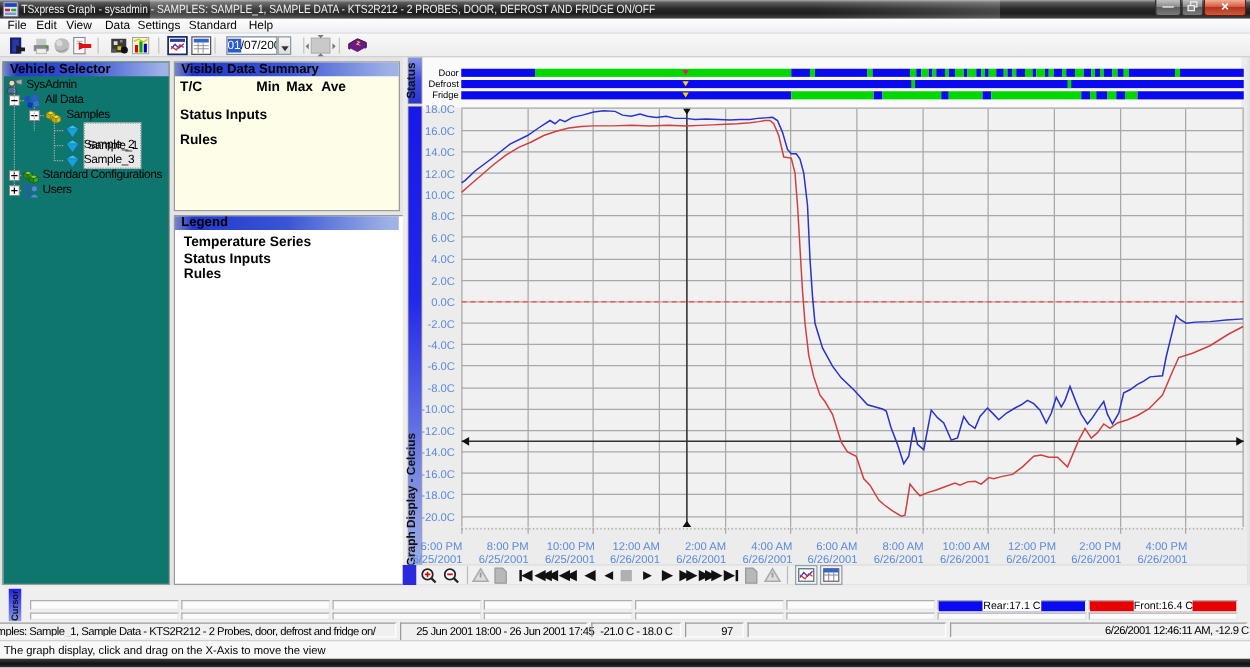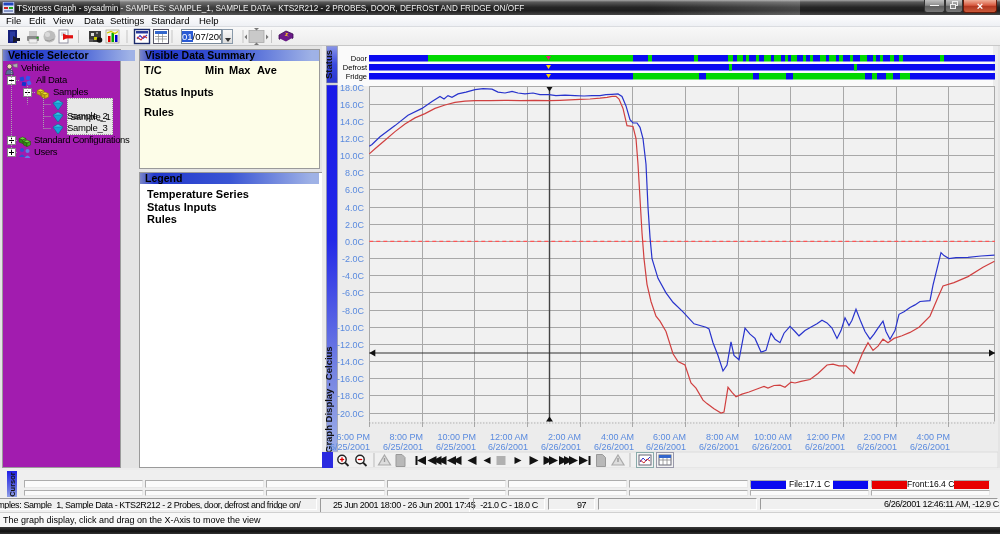--- a/index.html
+++ b/index.html
@@ -92,29 +92,29 @@
       <polygon points="285,5.5 288.5,6.5 286.5,8 289,9.5 284.5,8.5 286.5,7" fill="#f0c020"></polygon>
 </g>
 </svg>
 <div style="position:absolute;left:181px;top:29px;width:41px;height:15px;background:#fff;border:1px solid #7a8a9a;font:9.5px 'Liberation Sans',sans-serif;line-height:13px;white-space:nowrap;overflow:hidden"><span style="background:#2a5ad4;color:#fff">01</span>/07/200</div>
 <div style="position:absolute;left:222px;top:29px;width:11px;height:15px;background:linear-gradient(180deg,#f8f8f8,#ddd);border:1px solid #8a9aaa;text-align:center"><svg width="8" height="8" viewBox="0 0 8 8" style="margin-top:3px">
       <polygon points="1,2 7,2 4,6" fill="#333"></polygon>
     </svg></div>
 
 <div style="position:absolute;left:0;top:46px;width:1000px;height:422px;background:#e4e4e4"></div>
 
-<div style="position:absolute;left:2px;top:49px;width:119px;height:419px;background:#a21caf;border:1px solid #9a9a9a">
+<div style="position:absolute;left:2px;top:49px;width:134px;height:419px;background:#0f766e;border:1px solid #9a9a9a">
  <div class="hdr" style="left:0;top:0;width:132px">Vehicle Selector</div>
  <div style="position:absolute;left:0;top:11px;width:132px;height:406px;overflow:hidden">
       <svg style="position:absolute;left:2px;top:2px" width="14" height="12" viewBox="0 0 14 12">
         <circle cx="4.5" cy="3.5" r="2.4" fill="#f0d8b8" stroke="#444" stroke-width="0.7"></circle>
         <path d="M 0.5 11.5 L 1.5 7.5 Q 4.5 5.5 7.5 7.5 L 8.5 11.5 Z" fill="#5a6a9a" stroke="#333" stroke-width="0.5"></path>
         <path d="M 7.5 1.5 L 12.5 0.5 L 12.5 4.5 L 9 4 Z" fill="#b0b0b0" stroke="#666" stroke-width="0.5"></path>
       </svg>
-      <div style="position:absolute;left:18px;top:1px;font:9.5px 'Liberation Sans',sans-serif;letter-spacing:-0.3px;color:#000;white-space:nowrap;">Vehicle</div>
+      <div style="position:absolute;left:18px;top:1px;font:9.5px 'Liberation Sans',sans-serif;letter-spacing:-0.3px;color:#000;white-space:nowrap;">SysAdmin</div>
       <svg style="position:absolute;left:4px;top:15px" width="9" height="9" viewBox="0 0 9 9">
         <rect x="0.5" y="0.5" width="8" height="8" fill="#fff" stroke="#848484"></rect>
         <line x1="2" y1="4.5" x2="7" y2="4.5" stroke="#000" stroke-width="1"></line>
       </svg>
       <svg style="position:absolute;left:16px;top:14px" width="14" height="12" viewBox="0 0 14 12">
         <rect x="1" y="2" width="4" height="4" fill="#2244dd" transform="rotate(-15 3 4)"></rect>
         <rect x="7" y="1" width="4" height="4" fill="#3355ee" transform="rotate(20 9 3)"></rect>
         <rect x="3" y="7" width="4" height="4" fill="#1133cc" transform="rotate(10 5 9)"></rect>
         <rect x="8" y="6" width="4" height="4" fill="#4466ee" transform="rotate(-20 10 8)"></rect>
       </svg>
@@ -460,21 +460,21 @@
     <div style="position:absolute;left:0;top:10px;width:1000px;height:10px">
       <div style="position:absolute;left:24px;top:0;width:119px;height:8px;background:#fbfbfb;border:1px solid #adadad;border-right-color:#e8e8e8;border-bottom-color:#e8e8e8"></div>
       <div style="position:absolute;left:145px;top:0;width:119px;height:8px;background:#fbfbfb;border:1px solid #adadad;border-right-color:#e8e8e8;border-bottom-color:#e8e8e8"></div>
       <div style="position:absolute;left:266px;top:0;width:119px;height:8px;background:#fbfbfb;border:1px solid #adadad;border-right-color:#e8e8e8;border-bottom-color:#e8e8e8"></div>
       <div style="position:absolute;left:387px;top:0;width:119px;height:8px;background:#fbfbfb;border:1px solid #adadad;border-right-color:#e8e8e8;border-bottom-color:#e8e8e8"></div>
       <div style="position:absolute;left:508px;top:0;width:119px;height:8px;background:#fbfbfb;border:1px solid #adadad;border-right-color:#e8e8e8;border-bottom-color:#e8e8e8"></div>
       <div style="position:absolute;left:629px;top:0;width:119px;height:8px;background:#fbfbfb;border:1px solid #adadad;border-right-color:#e8e8e8;border-bottom-color:#e8e8e8"></div>
       <div style="position:absolute;left:750px;top:0;width:119px;height:8px;background:#fbfbfb;border:1px solid #adadad;border-right-color:#e8e8e8;border-bottom-color:#e8e8e8"></div>
       <div style="position:absolute;left:871px;top:0;width:119px;height:8px;background:#fbfbfb;border:1px solid #adadad;border-right-color:#e8e8e8;border-bottom-color:#e8e8e8"></div>
       <div style="position:absolute;left:751px;top:1px;width:117px;height:8px;background:#0a0af0">
-        <div style="position:absolute;left:30%;top:-1px;width:40%;height:9px;background:#fff;font:8.5px 'Liberation Sans',sans-serif;color:#000;text-align:center;line-height:9px;white-space:nowrap">File:17.1 C</div>
+        <div style="position:absolute;left:30%;top:-1px;width:40%;height:9px;background:#fff;font:8.5px 'Liberation Sans',sans-serif;color:#000;text-align:center;line-height:9px;white-space:nowrap">Rear:17.1 C</div>
       </div>
       <div style="position:absolute;left:872px;top:1px;width:117px;height:8px;background:#e80000">
         <div style="position:absolute;left:30%;top:-1px;width:40%;height:9px;background:#fff;font:8.5px 'Liberation Sans',sans-serif;color:#000;text-align:center;line-height:9px;white-space:nowrap">Front:16.4 C</div>
       </div>
     </div>
     <div style="position:absolute;left:0;top:20px;width:1000px;height:8px">
       <div style="position:absolute;left:24px;top:0;width:119px;height:6px;background:#fbfbfb;border:1px solid #adadad;border-right-color:#e8e8e8;border-bottom-color:#e8e8e8"></div>
       <div style="position:absolute;left:145px;top:0;width:119px;height:6px;background:#fbfbfb;border:1px solid #adadad;border-right-color:#e8e8e8;border-bottom-color:#e8e8e8"></div>
       <div style="position:absolute;left:266px;top:0;width:119px;height:6px;background:#fbfbfb;border:1px solid #adadad;border-right-color:#e8e8e8;border-bottom-color:#e8e8e8"></div>
       <div style="position:absolute;left:387px;top:0;width:119px;height:6px;background:#fbfbfb;border:1px solid #adadad;border-right-color:#e8e8e8;border-bottom-color:#e8e8e8"></div>

